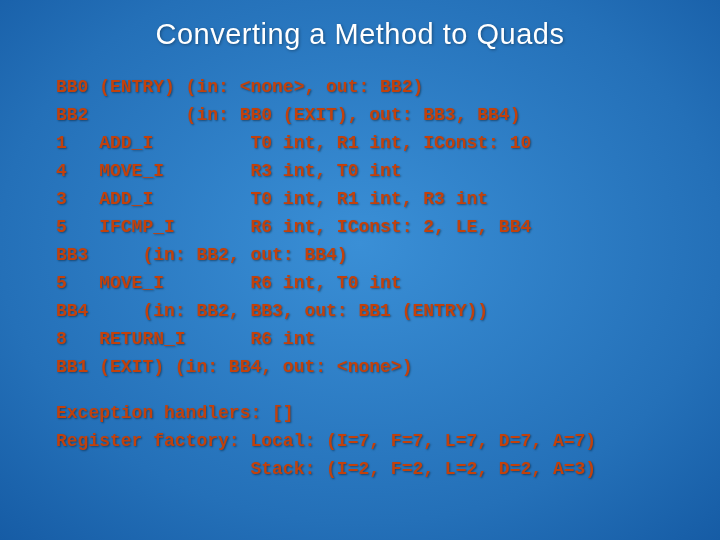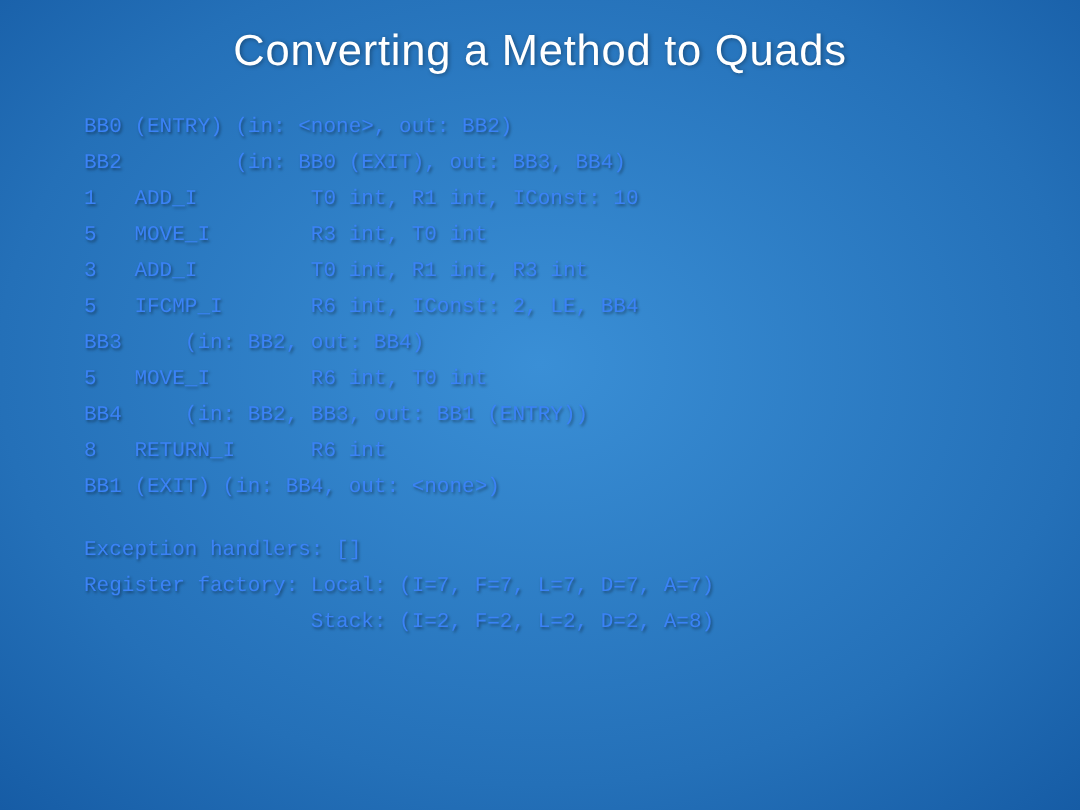--- a/index.html
+++ b/index.html
@@ -25,24 +25,24 @@
     font-size: 29px;
     font-weight: 400;
     text-align: center;
     color: #fff;
     margin: 0 0 22px 0;
     letter-spacing: 0.5px;
     text-shadow: 1px 1px 3px rgba(0,0,0,0.35);
   }
   .body-content {
     font-family: "Courier New", Courier, monospace;
-    font-size: 14px;
+    font-size: 18px;
     line-height: 1.0;
-    color: #3b82f6;
-    font-weight: normal;
+    color: #c2410c;
+    font-weight: bold;
     text-shadow: 1px 1px 2px rgba(0,0,0,0.4);
   }
   .line {
     white-space: pre;
     margin: 0;
     padding: 5px 0;
   }
   .gap {
     height: 18px;
   }
@@ -50,28 +50,28 @@
 </head>
 <body>
 
 <div class="slide">
   <h1 class="title">Converting a Method to Quads</h1>
 
   <div class="body-content">
     <div class="line">BB0 (ENTRY) (in: &lt;none&gt;, out: BB2)</div>
     <div class="line">BB2         (in: BB0 (EXIT), out: BB3, BB4)</div>
     <div class="line">1   ADD_I         T0 int, R1 int, IConst: 10</div>
-    <div class="line">5   MOVE_I        R3 int, T0 int</div>
+    <div class="line">4   MOVE_I        R3 int, T0 int</div>
     <div class="line">3   ADD_I         T0 int, R1 int, R3 int</div>
     <div class="line">5   IFCMP_I       R6 int, IConst: 2, LE, BB4</div>
     <div class="line">BB3     (in: BB2, out: BB4)</div>
     <div class="line">5   MOVE_I        R6 int, T0 int</div>
     <div class="line">BB4     (in: BB2, BB3, out: BB1 (ENTRY))</div>
     <div class="line">8   RETURN_I      R6 int</div>
     <div class="line">BB1 (EXIT) (in: BB4, out: &lt;none&gt;)</div>
 
     <div class="gap"></div>
 
     <div class="line">Exception handlers: []</div>
     <div class="line">Register factory: Local: (I=7, F=7, L=7, D=7, A=7)</div>
-    <div class="line">                  Stack: (I=2, F=2, L=2, D=2, A=8)</div>
+    <div class="line">                  Stack: (I=2, F=2, L=2, D=2, A=3)</div>
   </div>
 </div>
 
 </body></html>

